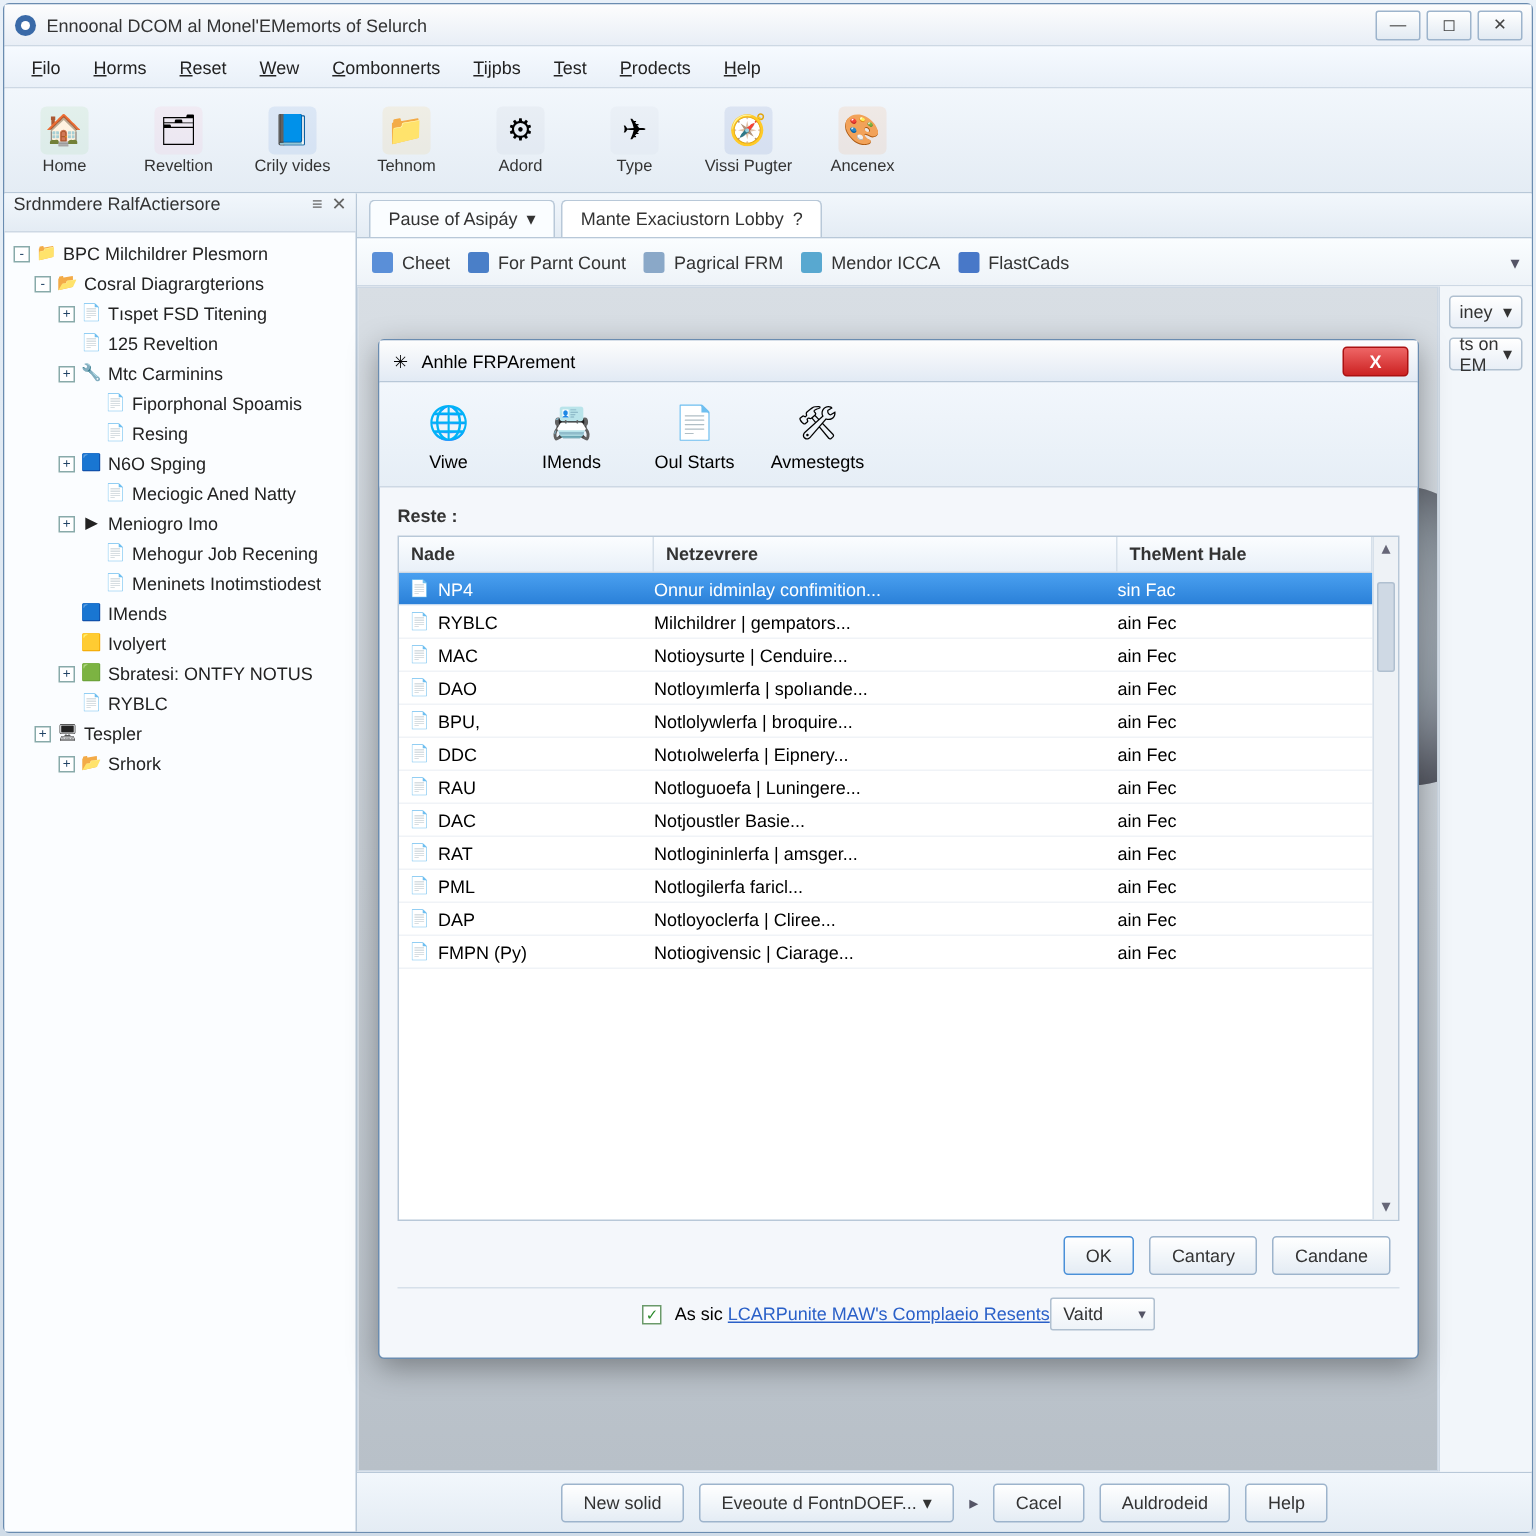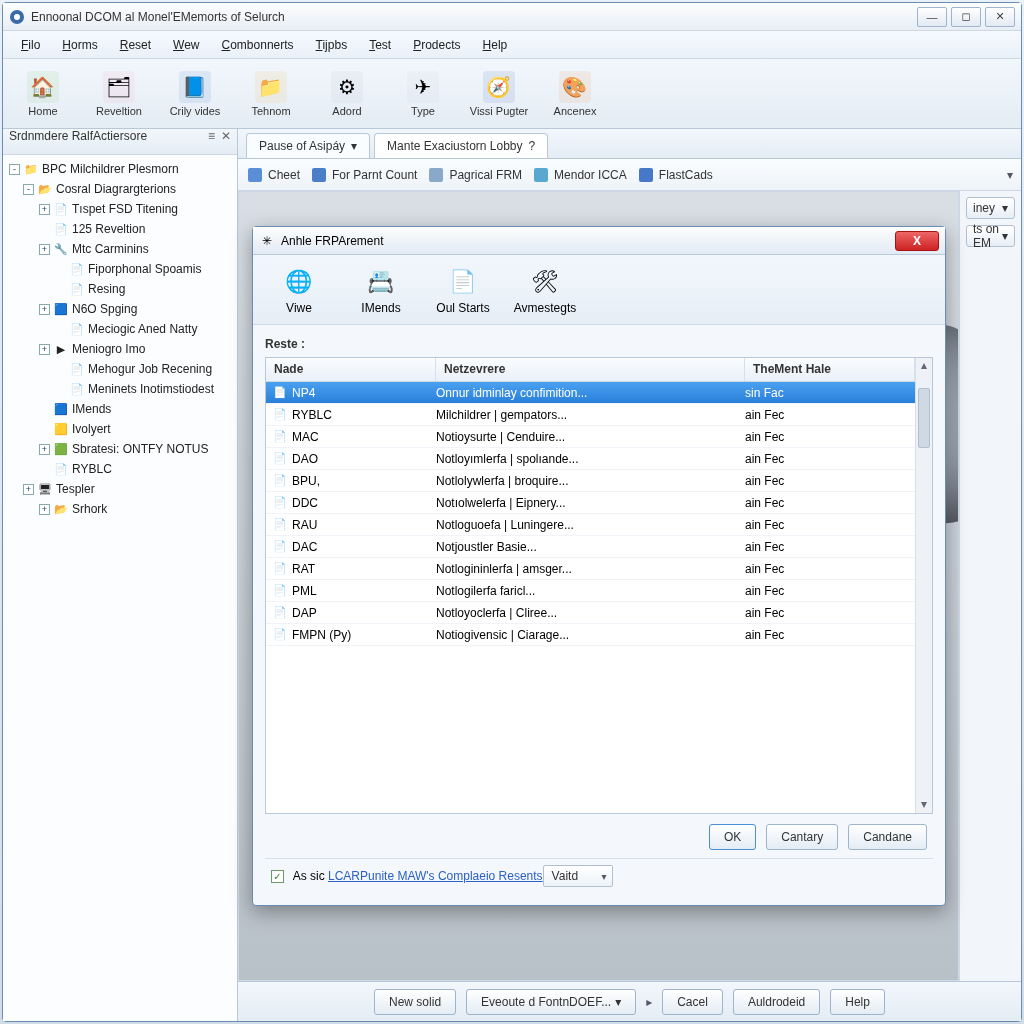--- a/index.html
+++ b/index.html
@@ -63,21 +63,21 @@
 .gcols { flex:1; display:flex; flex-direction:column; }
 .ghead { height:24px; display:flex; background: linear-gradient(#fbfdff,#e9f0f8); border-bottom:1px solid #cdd8e4; }
 .ghead div { padding:4px 8px; border-right:1px solid #d6e0ea; color:#333; font-size:12px;font-weight:bold; }
 .gc1 { width:170px; } .gc2 { flex:1; } .gc3 { width:170px; }
 .grow { height:22px; display:flex; align-items:center; border-bottom:1px solid #f0f3f7; font-size:12px; }
 .grow .ic { width:16px; height:16px; margin:0 4px 0 6px; display:inline-flex; align-items:center; justify-content:center; font-size:11px; }
 .grow.sel { background: linear-gradient(#4aa0f0,#2a80d8); color:#fff; }
 .gscroll { width:17px; background:#eef2f6; border-left:1px solid #d6e0ea; position:relative; }
 .gscroll .thumb { position:absolute; left:2px; right:2px; top:30px; height:60px; background:#cfd9e4; border:1px solid #b0c0d0; border-radius:2px; }
 .dbot1 { display:flex; justify-content:flex-end; gap:10px; padding:10px 6px 4px; }
-.dbot2 { display:flex; align-items:center; justify-content:flex-start; padding:6px 6px 10px; border-top:1px solid #d6e0ea; margin-top:4px; }
+.dbot2 { display:flex; align-items:center; justify-content:center; padding:6px 6px 10px; border-top:1px solid #d6e0ea; margin-top:4px; }
 .chk { width:13px; height:13px; border:1px solid #6a9a6a; background:#fff; display:inline-flex; align-items:center; justify-content:center; color:#2a8a2a; font-size:10px; margin-right:6px; }
 .combo { height:22px; border:1px solid #b0c0d0; background:linear-gradient(#fff,#eef3f8); border-radius:2px; padding:0 18px 0 8px; position:relative; min-width:70px; font-size:12px; color:#333; display:inline-flex; align-items:center; }
 .combo::after { content:"▾"; position:absolute; right:5px; color:#556; font-size:10px; }
 a.link { color:#2a60c8; text-decoration:underline; }
 
 
 .sq { width:14px; height:14px; border-radius:2px; display:inline-block; }
 </style>
 </head>
 <body>

